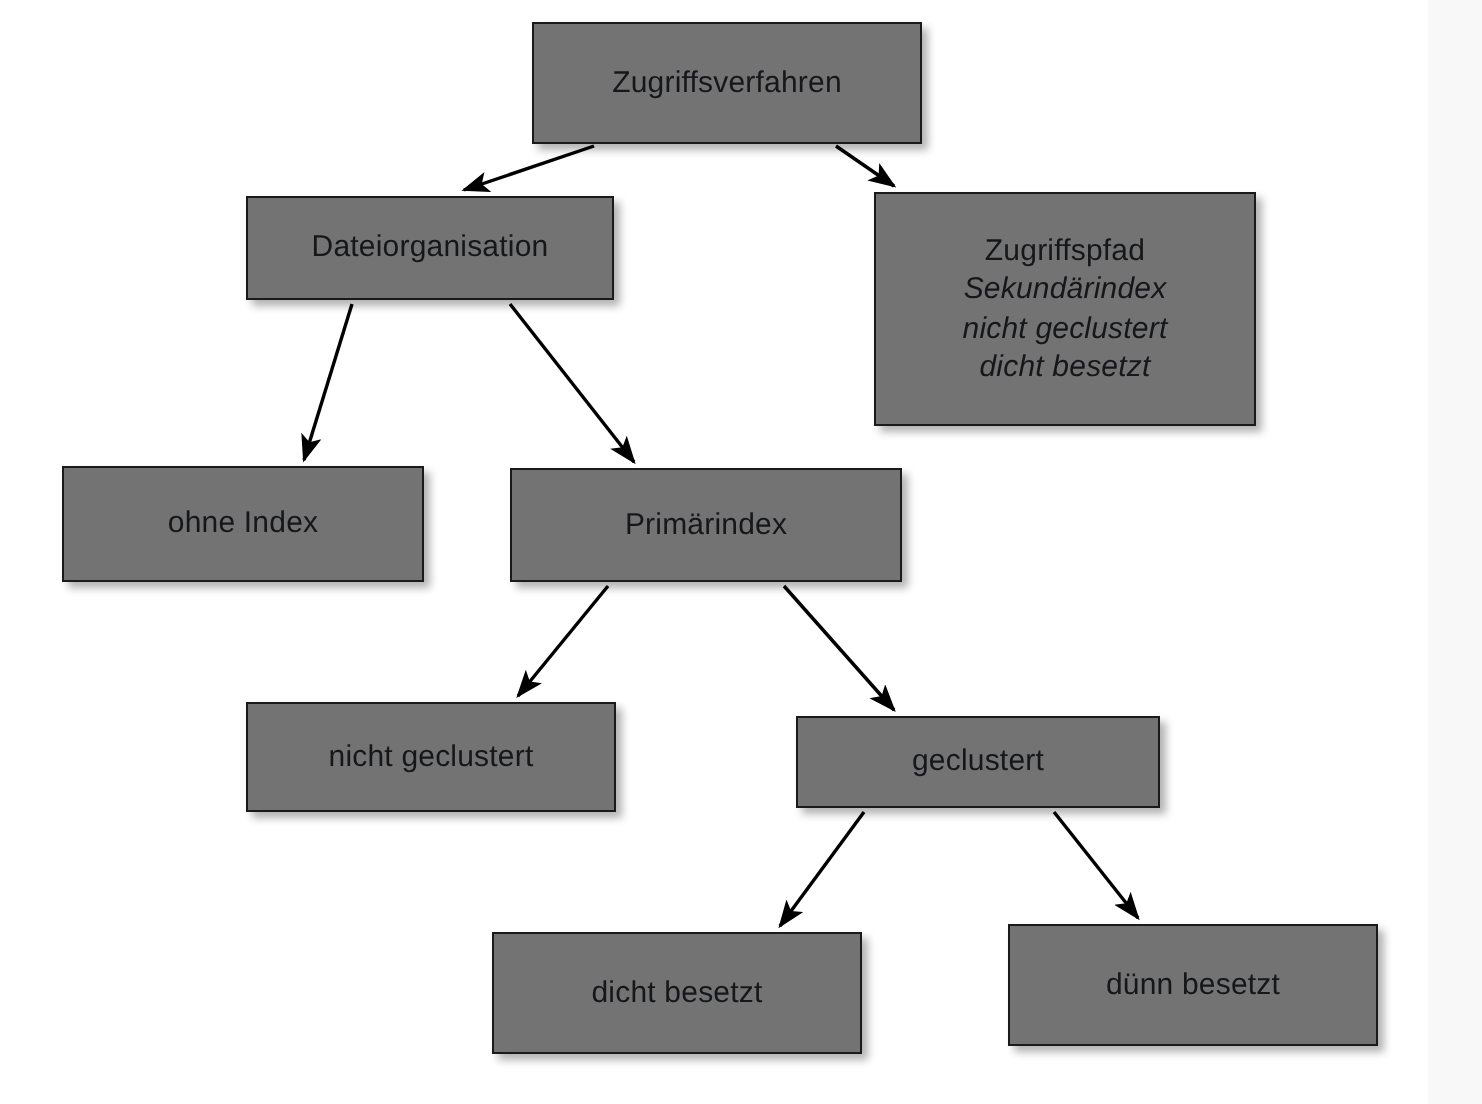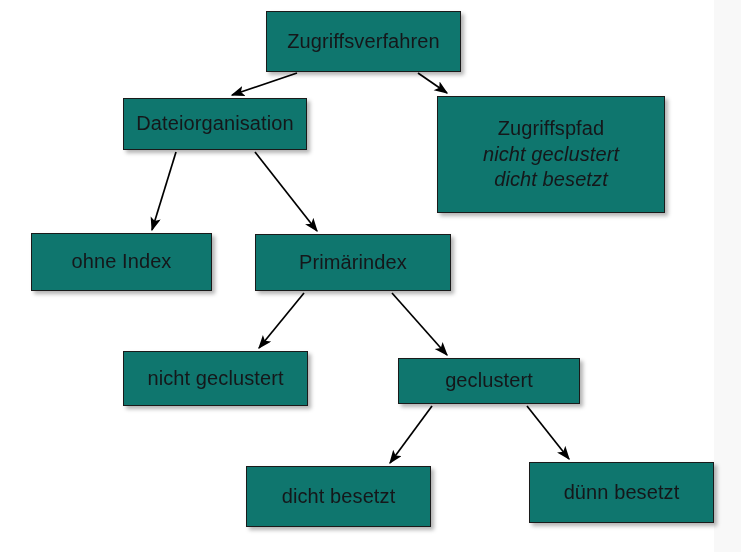--- a/index.html
+++ b/index.html
@@ -26,29 +26,29 @@
   #edges {
     position: absolute;
     left: 0;
     top: 0;
     width: 741px;
     height: 552px;
   }
   .node {
     position: absolute;
     box-sizing: border-box;
-    background: #0f766e;
+    background: #737373;
     border: 1.6px solid #1a1a1a;
     box-shadow: 3px 3px 4px rgba(0,0,0,0.30);
     display: flex;
     align-items: center;
     justify-content: center;
     text-align: center;
     color: #15171a;
-    font-size: 20px;
+    font-size: 15px;
     line-height: 1.28;
     letter-spacing: 0.1px;
   }
   .node .lines {
     width: 100%;
     padding: 0 6px;
     box-sizing: border-box;
   }
   .node .lines .ln {
     display: block;
@@ -86,23 +86,24 @@
       <div class="node" style="left: 266px; top: 11px; width: 195px; height: 61px;">
         <div class="lines">
           <span class="ln">Zugriffsverfahren</span>
         </div>
       </div>
       <div class="node" style="left: 123px; top: 98px; width: 184px; height: 52px; justify-content: center;">
         <div class="lines">
           <span class="ln">Dateiorganisation</span>
         </div>
       </div>
-      <div class="node" style="left: 437px; top: 96px; width: 228px; height: 117px;">
+      <div class="node" style="left: 437px; top: 96px; width: 191px; height: 117px;">
         <div class="lines">
           <span class="ln">Zugriffspfad</span>
+          <span class="ln italic">Sekundärindex</span>
           <span class="ln italic">nicht geclustert</span>
           <span class="ln italic">dicht besetzt</span>
         </div>
       </div>
       <div class="node" style="left: 31px; top: 233px; width: 181px; height: 58px;">
         <div class="lines">
           <span class="ln">ohne Index</span>
         </div>
       </div>
       <div class="node" style="left: 255px; top: 234px; width: 196px; height: 57px;">
@@ -118,20 +119,20 @@
       <div class="node" style="left: 398px; top: 358px; width: 182px; height: 46px; justify-content: center;">
         <div class="lines">
           <span class="ln">geclustert</span>
         </div>
       </div>
       <div class="node" style="left: 246px; top: 466px; width: 185px; height: 61px;">
         <div class="lines">
           <span class="ln">dicht besetzt</span>
         </div>
       </div>
-      <div class="node" style="left: 529px; top: 462px; width: 185px; height: 61px;">
+      <div class="node" style="left: 504px; top: 462px; width: 185px; height: 61px;">
         <div class="lines">
           <span class="ln">dünn besetzt</span>
         </div>
       </div>
     </div>
 
 </div>
 
 </body></html>

